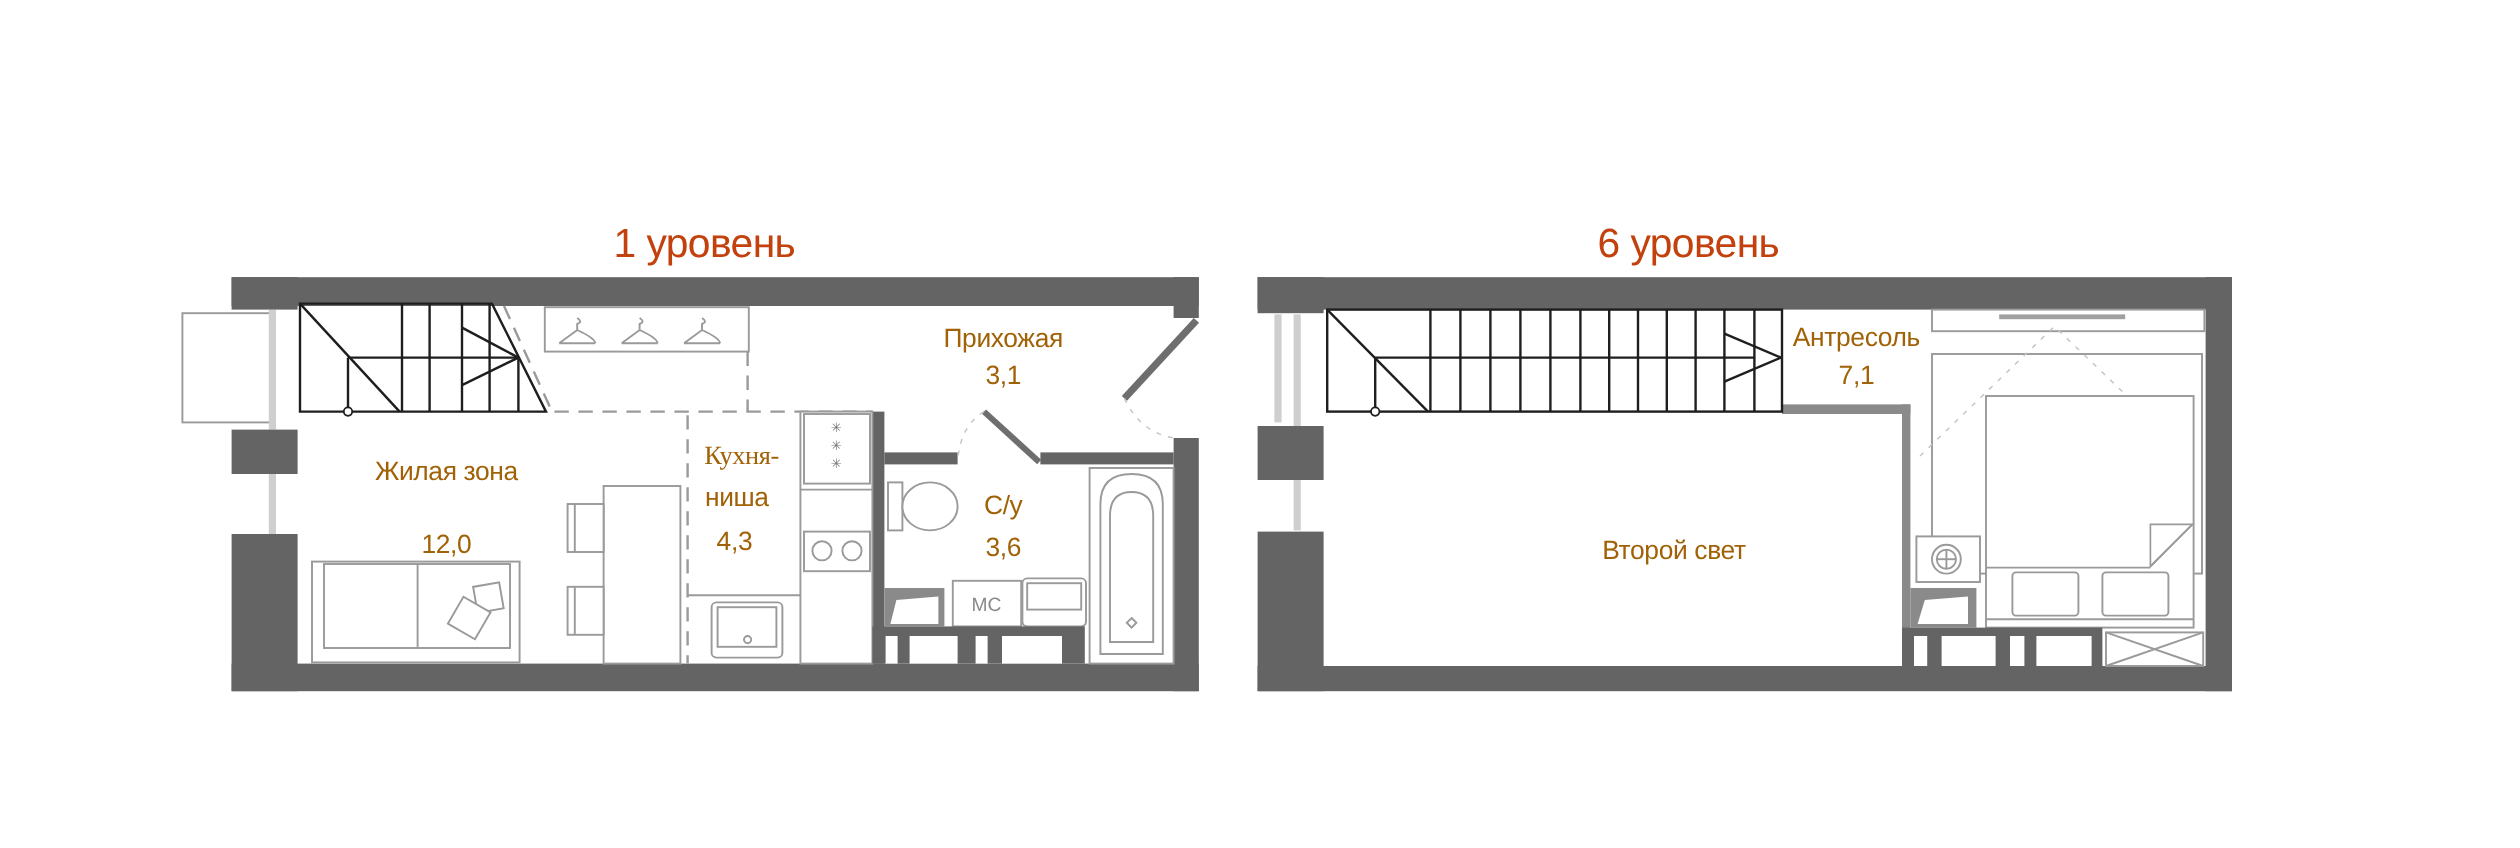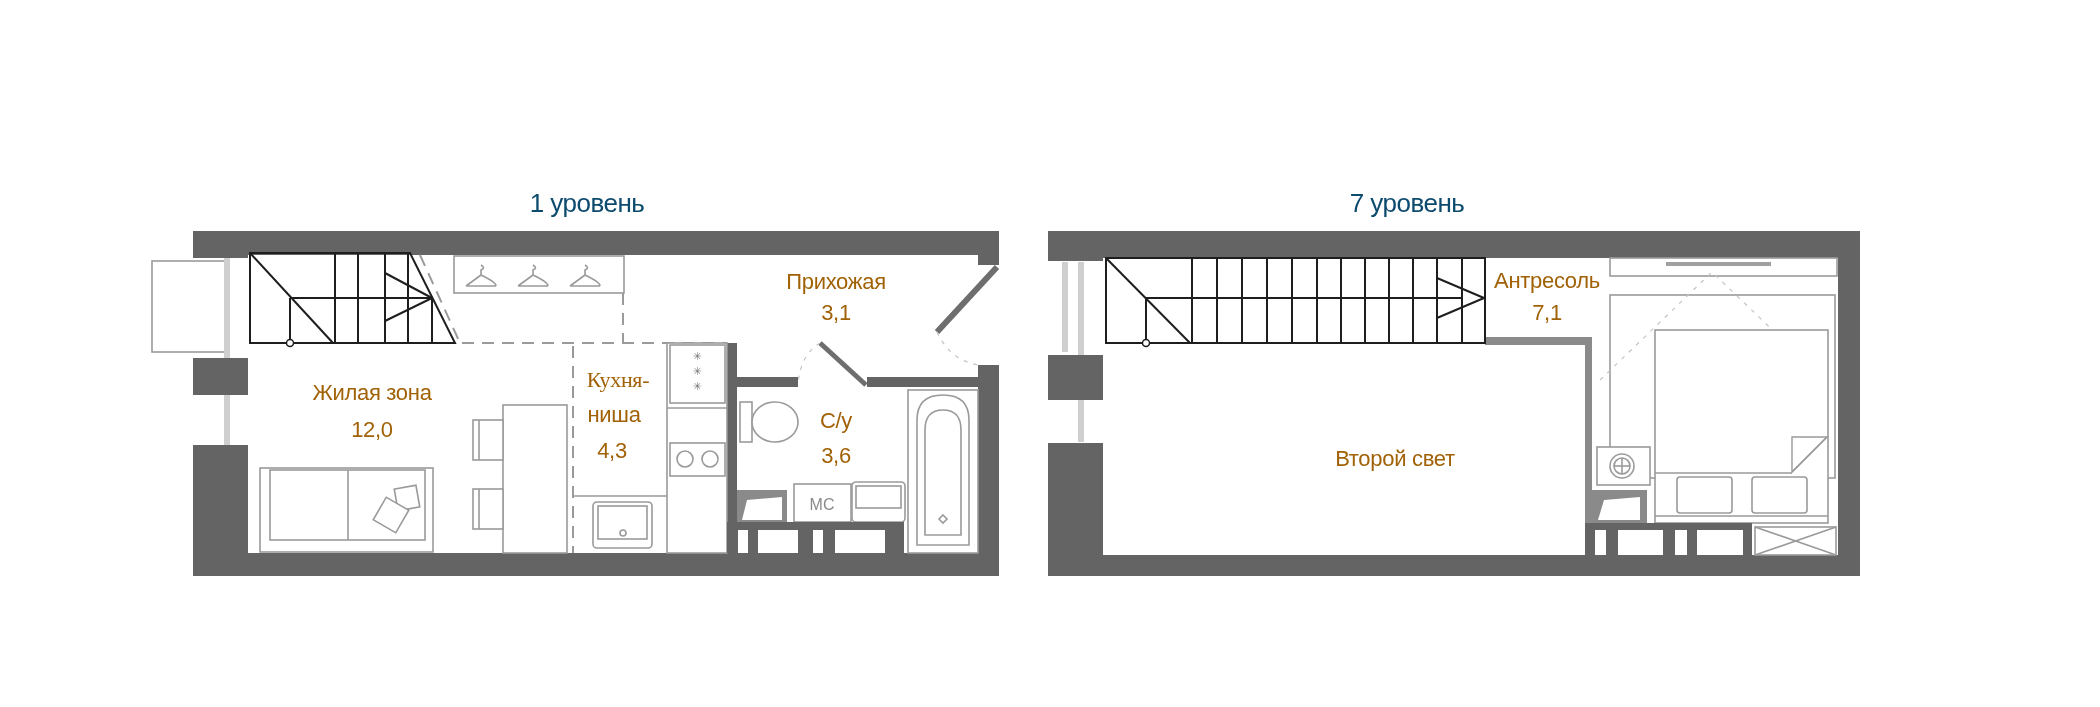--- a/index.html
+++ b/index.html
@@ -9,21 +9,21 @@
   .wall { fill: #646464; }
   .wall-light { fill: #8a8a8a; }
   .glass { fill: #cfcfcf; }
   .line { fill: none; stroke: #1e1e1e; stroke-width: 2; }
   .furn { fill: #ffffff; stroke: #9a9a9a; stroke-width: 1.6; }
   .furn-n { fill: none; stroke: #9a9a9a; stroke-width: 1.6; }
   .dash { fill: none; stroke: #9a9a9a; stroke-width: 2; stroke-dasharray: 12 8; }
   .dot { fill: none; stroke: #c4c4c4; stroke-width: 1.2; stroke-dasharray: 4 6; }
   .lbl { position: absolute; color: #a16207; font-size: 22px; line-height: 1; white-space: nowrap;
          transform: translate(-50%, -50%); letter-spacing: -0.3px; }
-  .title { position: absolute; color: #0c4a6e; font-size: 26px; line-height: 1; white-space: nowrap;
+  .title { position: absolute; color: #c2410c; font-size: 34px; line-height: 1; white-space: nowrap;
            transform: translate(-50%, -50%); letter-spacing: -0.5px; }
   .tiny { position: absolute; color: #8a8a8a; font-size: 16px; transform: translate(-50%, -50%); }
 </style>
 </head>
 <body>
 
 <svg width="2100" height="707" viewBox="0 0 2100 707">
 
   <g>
 
@@ -198,24 +198,24 @@
 
     <g>
       <rect x="1755" y="527" width="81" height="28" class="furn"></rect>
       <line x1="1755" y1="527" x2="1836" y2="555" class="furn-n"></line>
       <line x1="1836" y1="527" x2="1755" y2="555" class="furn-n"></line>
     </g>
   </g>
 </svg>
 
 <div class="title" style="left:587px; top:203px;">1 уровень</div>
-<div class="title" style="left:1407px; top:203px;">7 уровень</div>
+<div class="title" style="left:1407px; top:203px;">6 уровень</div>
 
 <div class="lbl" style="left:372px; top:393px;">Жилая зона</div>
-<div class="lbl" style="left:372px; top:430px;">12,0</div>
+<div class="lbl" style="left:372px; top:454px;">12,0</div>
 
 <div class="lbl" style="left:618px; top:380px;font-family:Liberation Serif, serif;">Кухня-</div>
 <div class="lbl" style="left:614px; top:415px;">ниша</div>
 <div class="lbl" style="left:612px; top:451px;">4,3</div>
 
 <div class="lbl" style="left:836px; top:282px;">Прихожая</div>
 <div class="lbl" style="left:836px; top:313px;">3,1</div>
 
 <div class="lbl" style="left:836px; top:421px;">С/у</div>
 <div class="lbl" style="left:836px; top:456px;">3,6</div>

